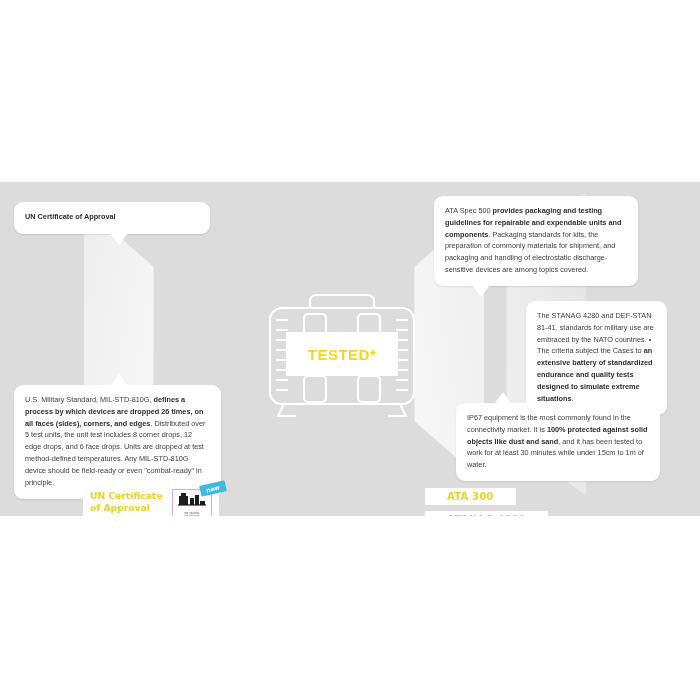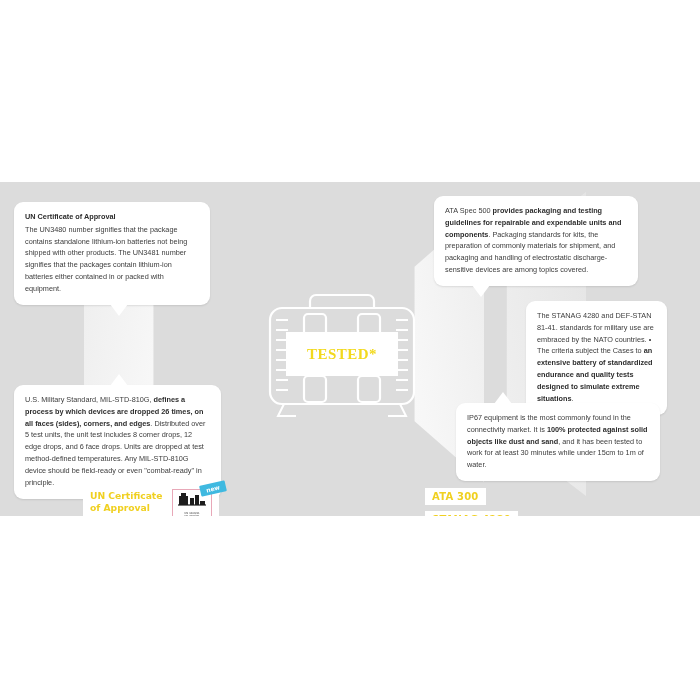--- a/index.html
+++ b/index.html
@@ -37,21 +37,21 @@
 
   
   .case-wrap{position:absolute;left:262px;top:108px;width:160px;height:132px;}
   .case-wrap svg{display:block;}
   .tested-panel{
     position:absolute;left:24px;top:42px;width:112px;height:44px;
     background:#ffffff;display:flex;align-items:center;justify-content:center;
   }
   .tested-text{
     color:#f2d91e;font-weight:bold;font-size:15px;letter-spacing:.5px;
-    font-family:Liberation Serif, serif;
+    font-family:Liberation Sans, sans-serif;
   }
 
   
   .bubble{
     position:absolute;background:#ffffff;border-radius:9px;
     box-shadow:0 1px 2px rgba(0,0,0,.10);
     padding:9px 11px 10px 11px;box-sizing:border-box;
   }
   .bubble p{
     margin:0;color:#3c3c3c;font-size:7.3px;line-height:1.62;
@@ -72,21 +72,21 @@
   #b-ata .tail{left:38px;bottom:-11px;border-left:9px solid transparent;
     border-right:9px solid transparent;border-top:12px solid #ffffff;}
   #b-stanag{left:526px;top:119px;width:141px;}
   #b-ip67{left:456px;top:221px;width:204px;}
   #b-ip67 .tail{left:38px;top:-11px;border-left:9px solid transparent;
     border-right:9px solid transparent;border-bottom:12px solid #ffffff;}
 
   
   .badge{
     position:absolute;background:#ffffff;color:#f0d020;font-weight:bold;
-    font-size:10px;padding:3px 7px;box-sizing:border-box;white-space:nowrap;
+    font-size:10px;padding:3px 22px;box-sizing:border-box;white-space:nowrap;
     font-family:"DejaVu Sans",sans-serif;letter-spacing:.2px;
   }
   #bg-ata{left:425px;top:306px;}
   #bg-stanag{left:425px;top:329px;}
 
   
   .cert-card{
     position:absolute;left:83px;top:302px;width:136px;height:42px;
     background:#ffffff;
   }
@@ -136,22 +136,20 @@
         </g>
       </svg>
       <div class="tested-panel">
         <span class="tested-text">TESTED*</span>
       </div>
     </div>
 
     <div class="bubble" id="b-un">
       <p>
         <span class="hd">UN Certificate of Approval</span>
-        <span>The UN3480 number signifies that the package contains standalone lithium-ion batteries not being shipped with other products.
-The UN3481 number signifies that the packages contain lithium-ion batteries either contained in or packed with equipment.</span>
       </p>
       <span class="tail"></span>
     </div>
 
     <div class="bubble" id="b-mil">
       <p>
         <span>U.S. Military Standard, MIL-STD-810G, </span><b>defines a process by which devices are dropped 26 times, on all faces (sides), corners, and edges</b><span>. Distributed over 5 test units, the unit test includes 8 corner drops, 12 edge drops, and 6 face drops. Units are dropped at test method-defined temperatures.
 Any MIL-STD-810G device should be field-ready or even "combat-ready" in principle.</span>
       </p>
       <span class="tail"></span>

